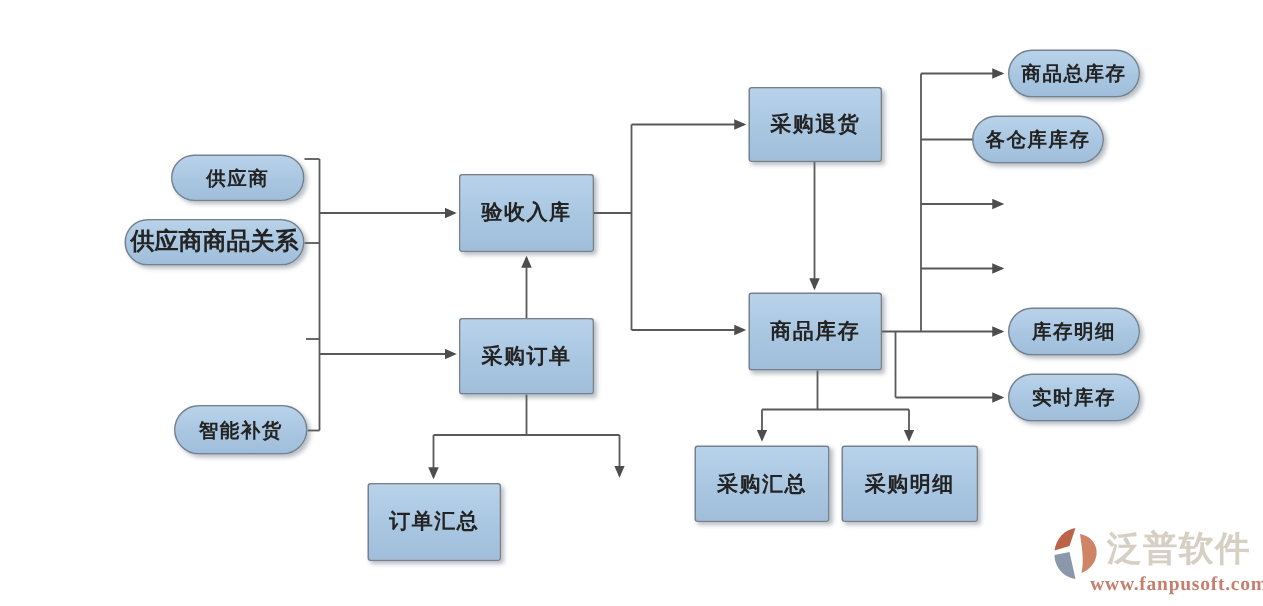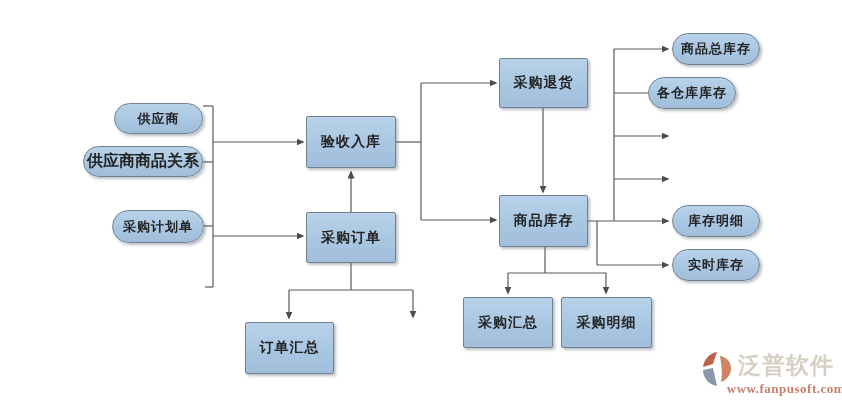--- a/index.html
+++ b/index.html
@@ -78,21 +78,21 @@
 
       <path d="M545,247 V273"></path>
       <path d="M508,273 H606"></path>
       <path d="M508,273 V293" marker-end="url(#arr)"></path>
       <path d="M606,273 V293" marker-end="url(#arr)"></path>
     </g>
   </svg>
 
   <div class="node stadium" style="left:114px;top:103px;width:89px;height:31px">供应商</div>
   <div class="node stadium small-text" style="left:83px;top:146px;width:120px;height:31px">供应商商品关系</div>
-  <div class="node stadium" style="left:112px;top:210px;width:92px;height:33px">采购计划单</div>
+  <div class="node stadium" style="left:116px;top:270px;width:89px;height:33px">智能补货</div>
 
   <div class="node rect" style="left:306px;top:116px;width:90px;height:52px">验收入库</div>
   <div class="node rect" style="left:306px;top:212px;width:90px;height:51px">采购订单</div>
   <div class="node rect" style="left:499px;top:58px;width:89px;height:50px">采购退货</div>
   <div class="node rect" style="left:499px;top:195px;width:89px;height:52px">商品库存</div>
 
   <div class="node rect" style="left:245px;top:322px;width:89px;height:52px">订单汇总</div>
   <div class="node rect" style="left:463px;top:297px;width:90px;height:51px">采购汇总</div>
   <div class="node rect" style="left:561px;top:297px;width:91px;height:51px">采购明细</div>
 

